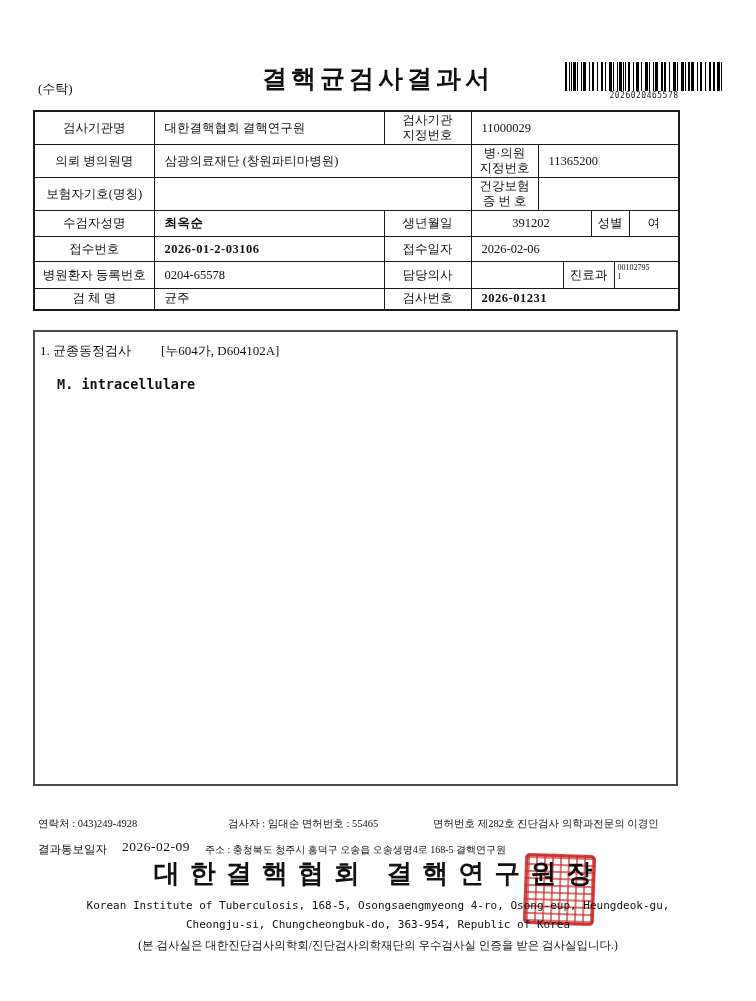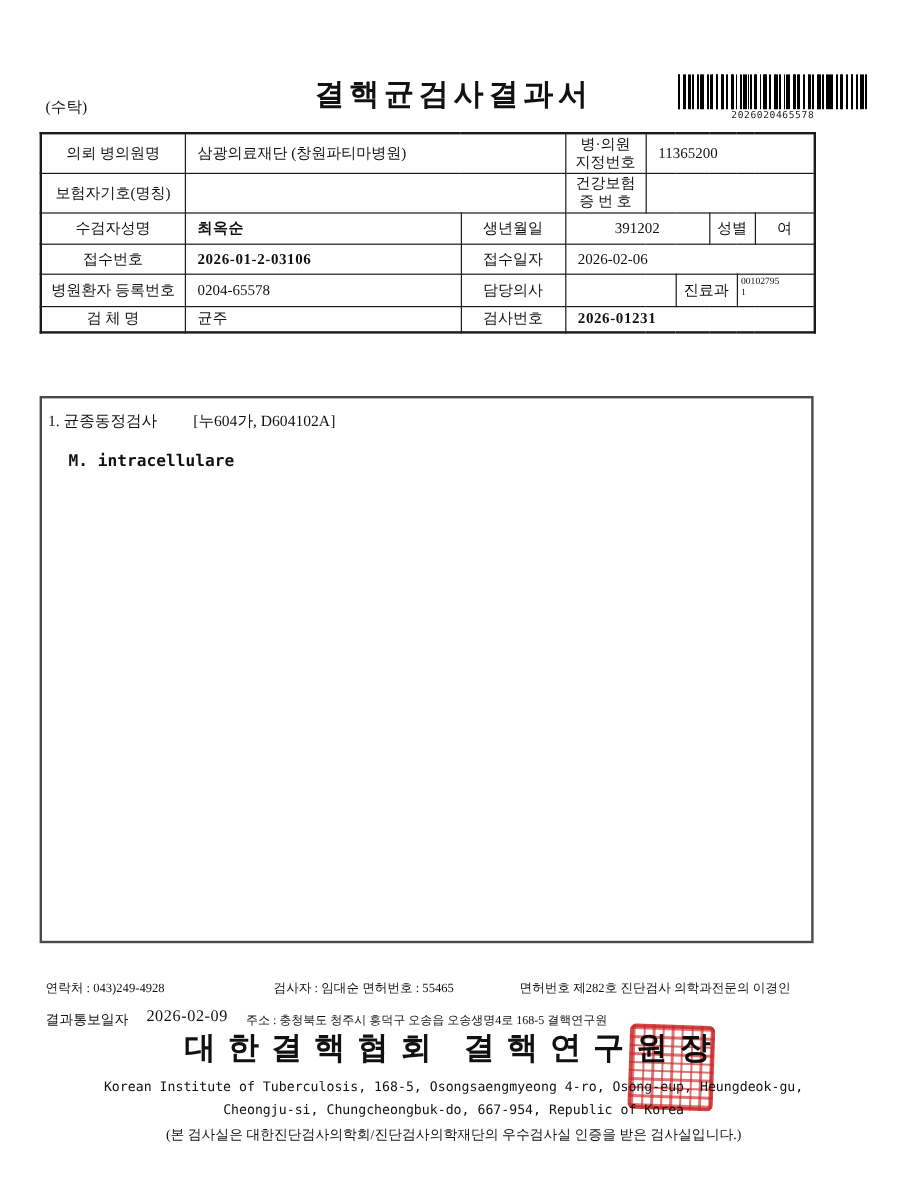--- a/index.html
+++ b/index.html
@@ -120,20 +120,27 @@
         <col style="width:230px">
         <col style="width:87px">
       <col style="width:67px">
         <col style="width:25px">
         <col style="width:28px">
       <col style="width:23px">
         <col style="width:15px">
         <col style="width:50px">
     </colgroup>
     <tbody>
+        <tr style="height:30px">
+      <td class="lbl">검사기관명</td>
+      <td class="val">대한결핵협회 결핵연구원</td>
+      <td class="lbl2">검사기관
+지정번호</td>
+      <td class="val" colspan="6">11000029</td>
+    </tr>
     <tr style="height:31px">
       <td class="lbl">의뢰 병의원명</td>
       <td class="val" colspan="2">삼광의료재단 (창원파티마병원)</td>
       <td class="lbl2">병·의원
 지정번호</td>
       <td class="val" colspan="5">11365200</td>
     </tr>
     <tr style="height:31px">
       <td class="lbl">보험자기호(명칭)</td>
       <td class="val" colspan="2"></td>
@@ -190,16 +197,16 @@
   <div class="ft-line2">
     <span class="ft-notify-label">결과통보일자</span>
     <span class="ft-notify-date">2026-02-09</span>
     <span class="ft-addr-kr">주소 : 충청북도 청주시 흥덕구 오송읍 오송생명4로 168-5 결핵연구원</span>
   </div>
 
   <div class="org-title">대한결핵협회  결핵연구원장</div>
   <div class="seal"></div>
 
   <div class="ft-en1">Korean Institute of Tuberculosis, 168-5, Osongsaengmyeong 4-ro, Osong-eup, Heungdeok-gu,</div>
-  <div class="ft-en2">Cheongju-si, Chungcheongbuk-do, 667-954, Republic of Korea</div>
+  <div class="ft-en2">Cheongju-si, Chungcheongbuk-do, 363-954, Republic of Korea</div>
   <div class="ft-accred">(본 검사실은 대한진단검사의학회/진단검사의학재단의 우수검사실 인증을 받은 검사실입니다.)</div>
 
 </div>
 
 </body></html>

